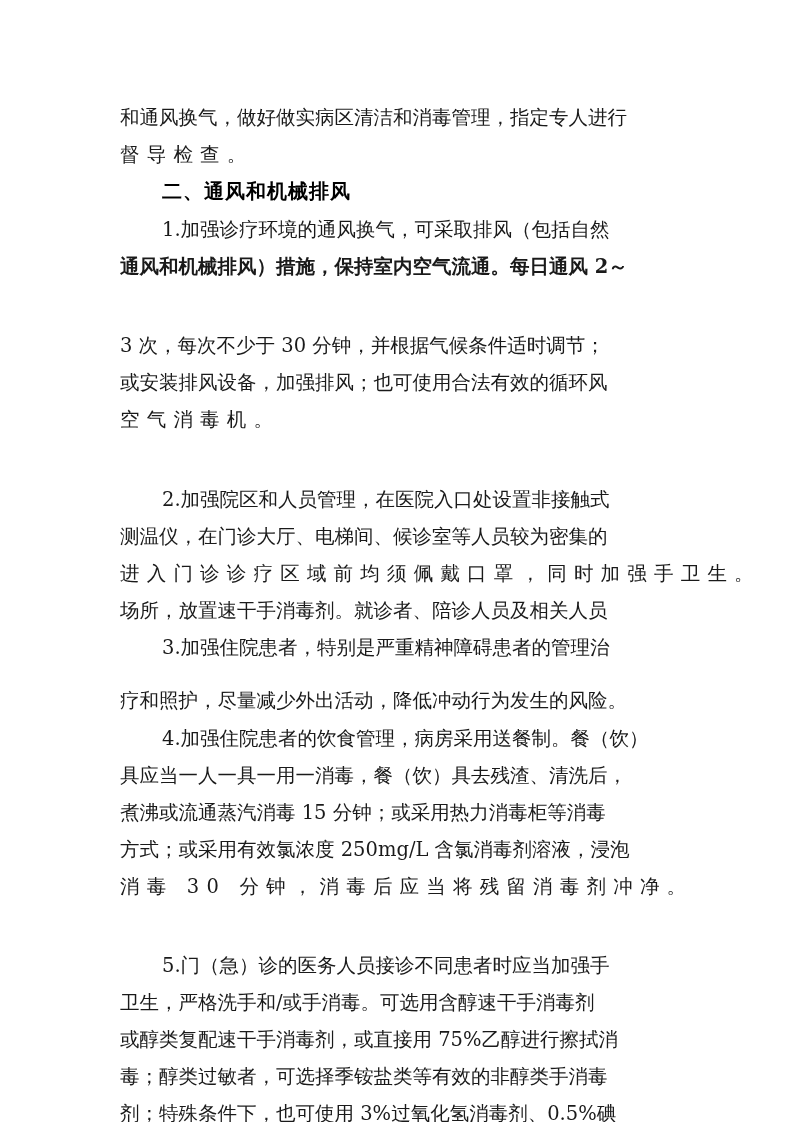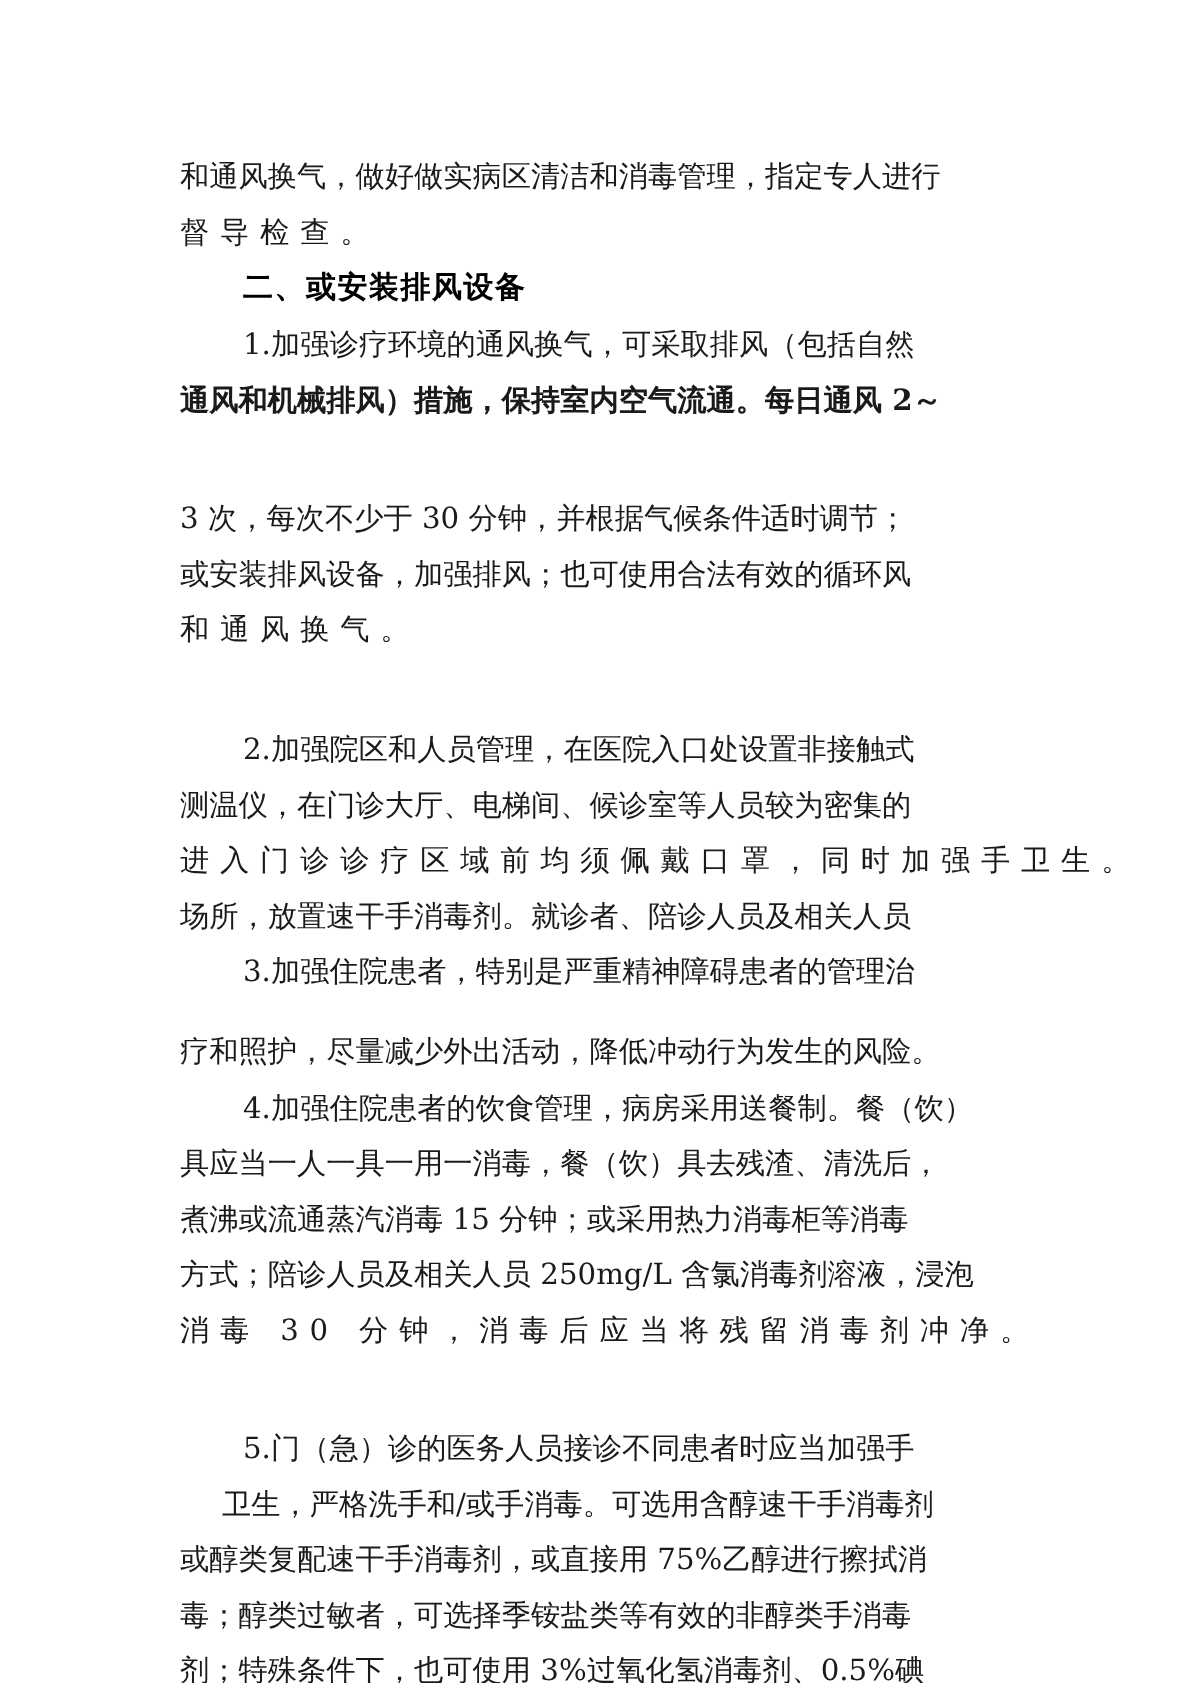--- a/index.html
+++ b/index.html
@@ -27,52 +27,52 @@
 <body>
 
 <div class="page">
   <div class="content">
 
     <div>
       <div class="line" style="text-align-last: left; letter-spacing: 0px;">和通风换气，做好做实病区清洁和消毒管理，指定专人进行</div>
       <div class="line last" style="letter-spacing: 7.2px;">督导检查。</div>
     </div>
 
-    <div class="line heading">二、或安装排风设备</div>
+    <div class="line heading">二、通风和机械排风</div>
 
     <div>
       <div class="line indent" style="text-align-last: left; letter-spacing: 0px;">1.加强诊疗环境的通风换气，可采取排风（包括自然</div>
       <div class="line" style="text-align-last: left; letter-spacing: 0px; font-weight: bold;">通风和机械排风）措施，保持室内空气流通。每日通风 2～</div>
       <div class="line" style="text-align-last: left; letter-spacing: 0px; margin-top: 42px;">3 次，每次不少于 30 分钟，并根据气候条件适时调节；</div>
       <div class="line" style="text-align-last: left; letter-spacing: 0px;">或安装排风设备，加强排风；也可使用合法有效的循环风</div>
-      <div class="line last" style="letter-spacing: 7.2px;">和通风换气。</div>
+      <div class="line last" style="letter-spacing: 7.2px;">空气消毒机。</div>
     </div>
 
     <div>
       <div class="line indent" style="text-align-last: left; letter-spacing: 0px; margin-top: 42px;">2.加强院区和人员管理，在医院入口处设置非接触式</div>
       <div class="line" style="text-align-last: left; letter-spacing: 0px;">测温仪，在门诊大厅、电梯间、候诊室等人员较为密集的</div>
       <div class="line last" style="letter-spacing: 7.2px;">进入门诊诊疗区域前均须佩戴口罩，同时加强手卫生。</div>
       <div class="line" style="text-align-last: left; letter-spacing: 0px;">场所，放置速干手消毒剂。就诊者、陪诊人员及相关人员</div>
     </div>
 
     <div>
       <div class="line indent" style="text-align-last: left; letter-spacing: 0px;">3.加强住院患者，特别是严重精神障碍患者的管理治</div>
       <div class="line" style="text-align-last: left; letter-spacing: 0px; margin-top: 16px;">疗和照护，尽量减少外出活动，降低冲动行为发生的风险。</div>
     </div>
 
     <div>
       <div class="line indent" style="text-align-last: left; letter-spacing: 0px;">4.加强住院患者的饮食管理，病房采用送餐制。餐（饮）</div>
       <div class="line" style="text-align-last: left; letter-spacing: 0px;">具应当一人一具一用一消毒，餐（饮）具去残渣、清洗后，</div>
       <div class="line" style="text-align-last: left; letter-spacing: 0px;">煮沸或流通蒸汽消毒 15 分钟；或采用热力消毒柜等消毒</div>
-      <div class="line" style="text-align-last: left; letter-spacing: 0px;">方式；陪诊人员及相关人员 250mg/L 含氯消毒剂溶液，浸泡</div>
+      <div class="line" style="text-align-last: left; letter-spacing: 0px;">方式；或采用有效氯浓度 250mg/L 含氯消毒剂溶液，浸泡</div>
       <div class="line last" style="letter-spacing: 7.2px;">消毒 30 分钟，消毒后应当将残留消毒剂冲净。</div>
     </div>
 
     <div>
       <div class="line indent" style="text-align-last: left; letter-spacing: 0px; margin-top: 41px;">5.门（急）诊的医务人员接诊不同患者时应当加强手</div>
-      <div class="line" style="text-align-last: left; letter-spacing: 0px; margin-left: 28px;">卫生，严格洗手和/或手消毒。可选用含醇速干手消毒剂</div>
+      <div class="line" style="text-align-last: left; letter-spacing: 0px;">卫生，严格洗手和/或手消毒。可选用含醇速干手消毒剂</div>
       <div class="line" style="text-align-last: left; letter-spacing: 0px;">或醇类复配速干手消毒剂，或直接用 75%乙醇进行擦拭消</div>
       <div class="line" style="text-align-last: left; letter-spacing: 0px;">毒；醇类过敏者，可选择季铵盐类等有效的非醇类手消毒</div>
       <div class="line" style="text-align-last: left; letter-spacing: 0px;">剂；特殊条件下，也可使用 3%过氧化氢消毒剂、0.5%碘</div>
     </div>
 
   </div>
 </div>
 
 </body></html>

